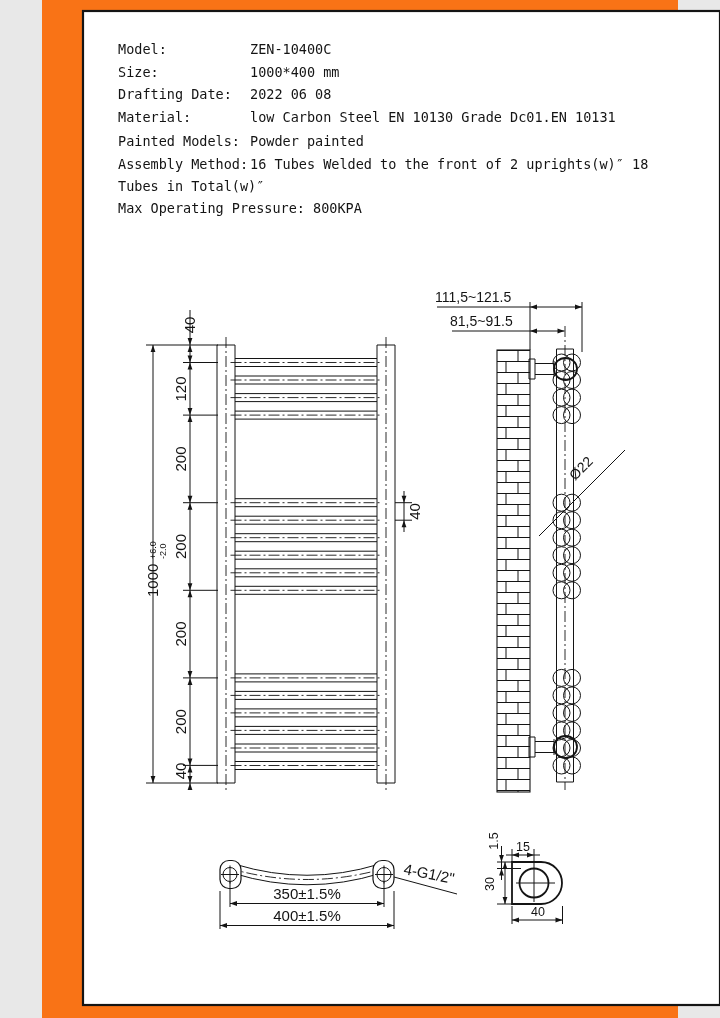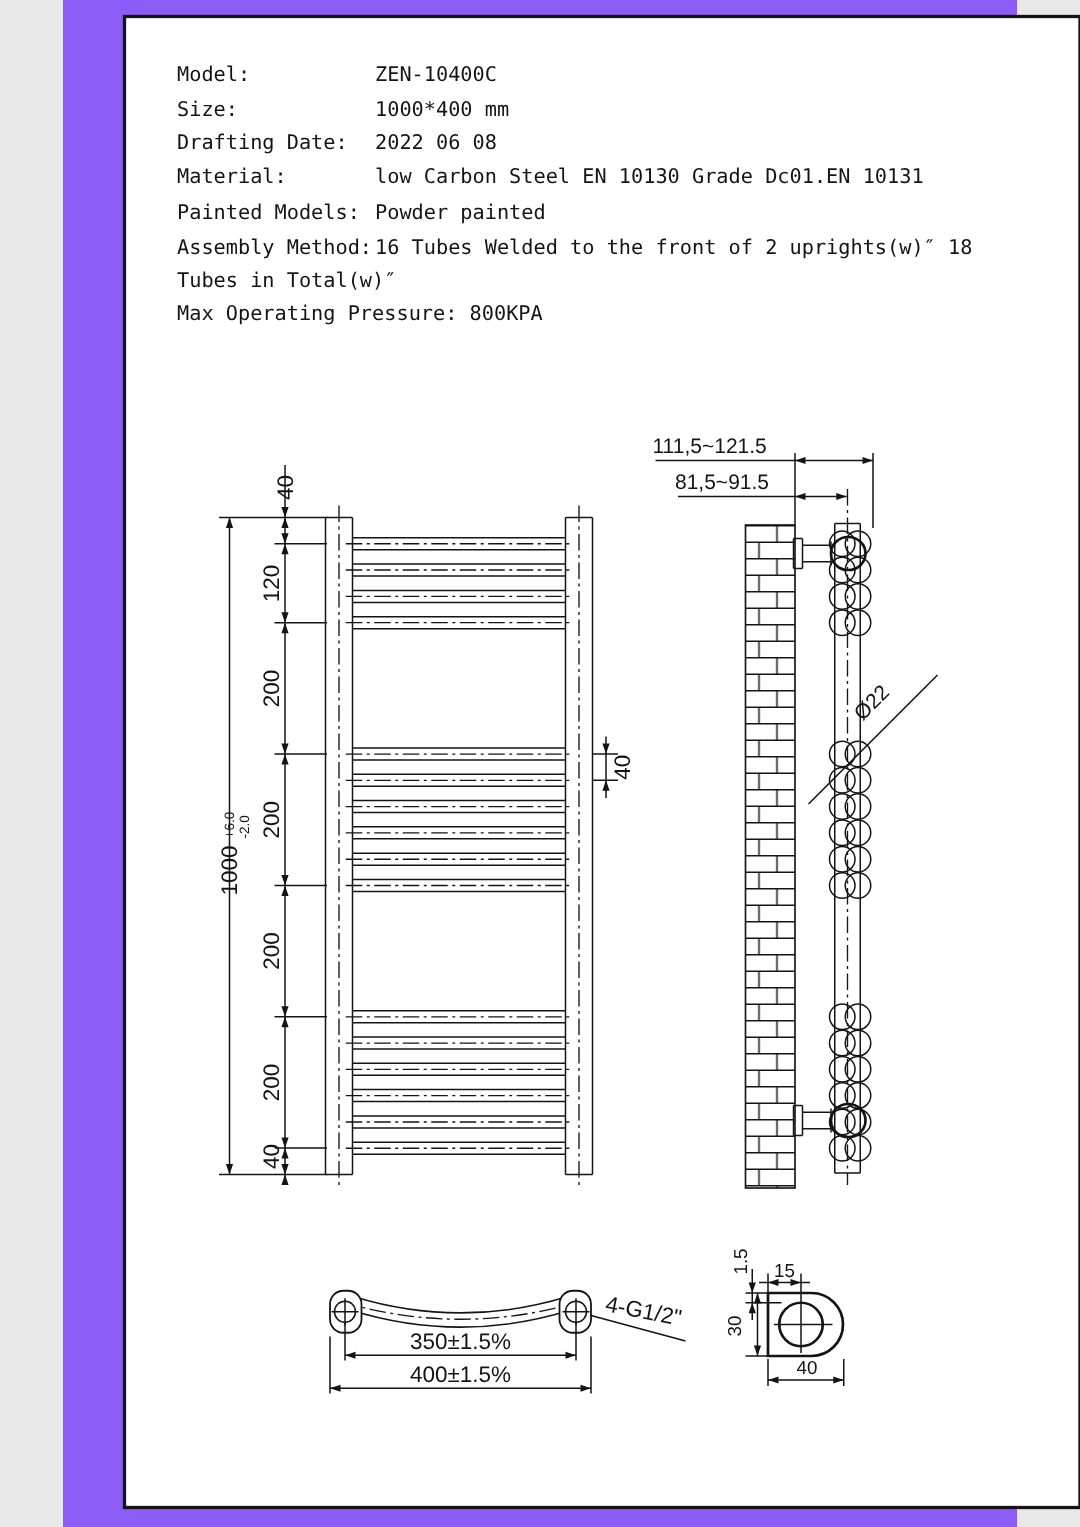--- a/index.html
+++ b/index.html
@@ -1,16 +1,16 @@
 <!DOCTYPE html>
 <html><head>
 <meta charset="utf-8">
 <style>
   html,body{margin:0;padding:0;background:#e8e8e8;}
-  #page{position:relative;width:636px;height:1018px;background:#8b5cf6;margin:0 auto;
+  #page{position:relative;width:636px;height:1018px;background:#f97316;margin:0 auto;
         font-family:"Liberation Sans",sans-serif;}
   svg{display:block}
   text{fill:#141414}
   .spec{font-family:"DejaVu Sans Mono",monospace;font-size:13.5px;}
   .dim{font-family:"Liberation Sans",sans-serif;font-size:15px;}
   .dim-s{font-family:"Liberation Sans",sans-serif;font-size:14px;}
   .dim-xs{font-family:"Liberation Sans",sans-serif;font-size:12.5px;}
   .tol{font-family:"Liberation Sans",sans-serif;font-size:9px;}
   .thin{stroke:#141414;stroke-width:1;fill:none}
   .thick{stroke:#141414;stroke-width:1.8;fill:none}

